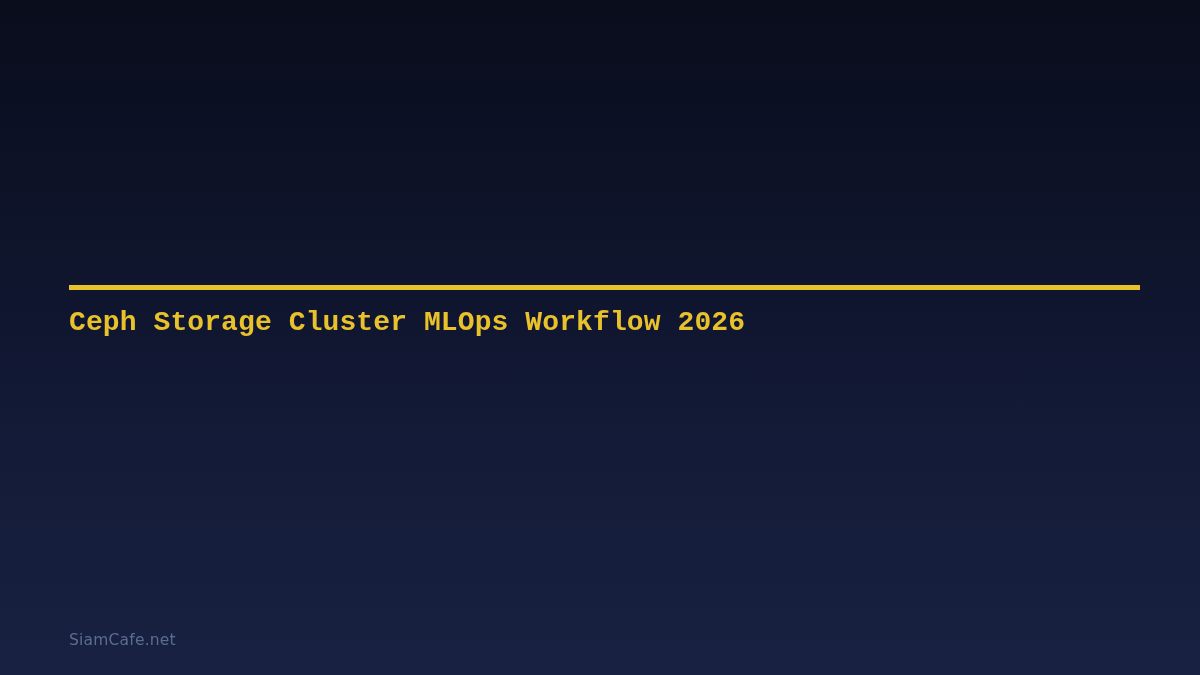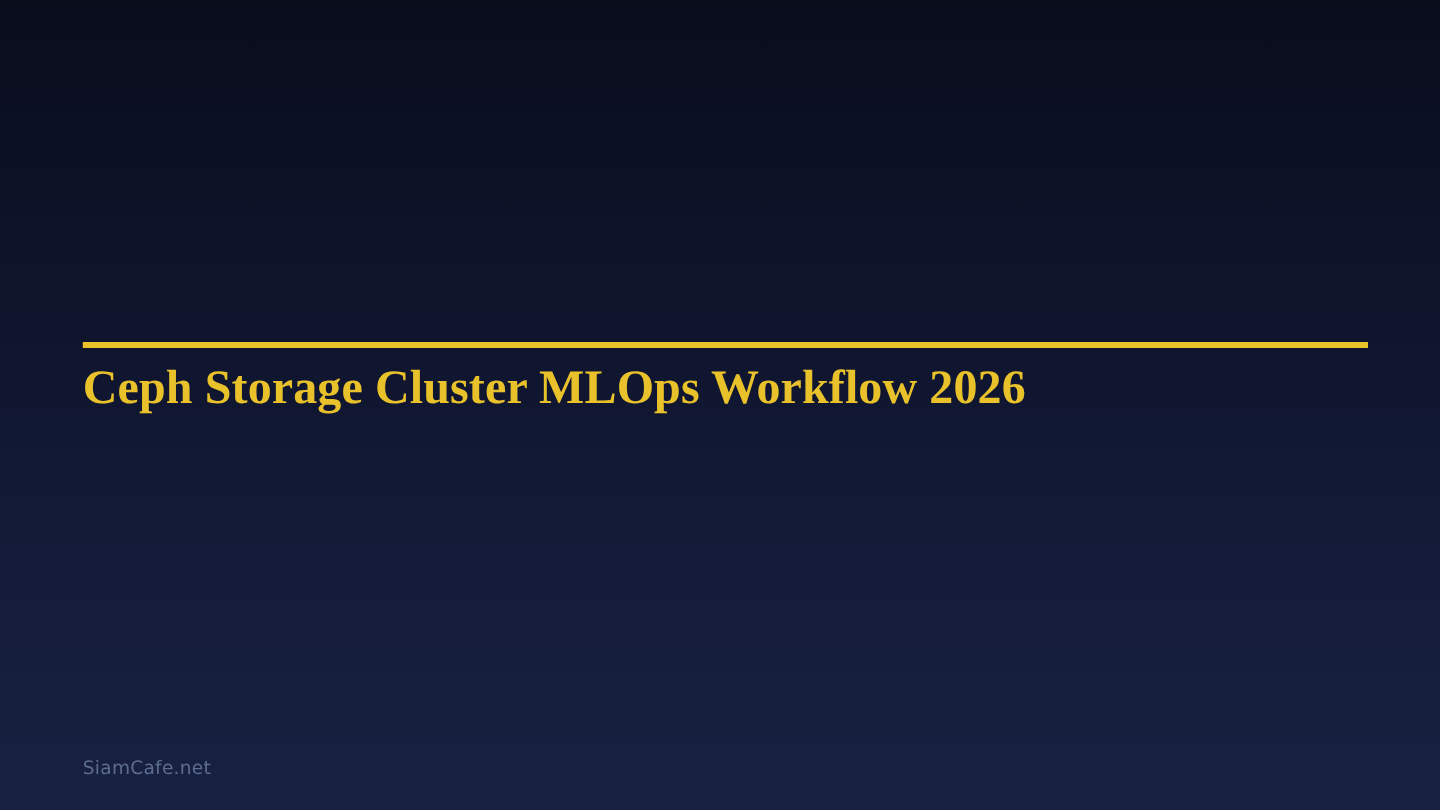--- a/index.html
+++ b/index.html
@@ -47,27 +47,27 @@
   
   .title-block {
     position: absolute;
     left: 69px;
     top: 303px;
     width: 1080px;
   }
 
   .slide-title {
     margin: 0;
-    font-size: 40px;
+    font-size: 28px;
     font-weight: bold;
     line-height: 40px;
     letter-spacing: 0.1px;
     color: #e8c12b;
     white-space: nowrap;
-    font-family: Liberation Serif, serif;
+    font-family: Liberation Mono, monospace;
   }
 
   
   .footer {
     position: absolute;
     left: 69px;
     top: 629px;
     height: 22px;
     display: flex;
     align-items: flex-end;

